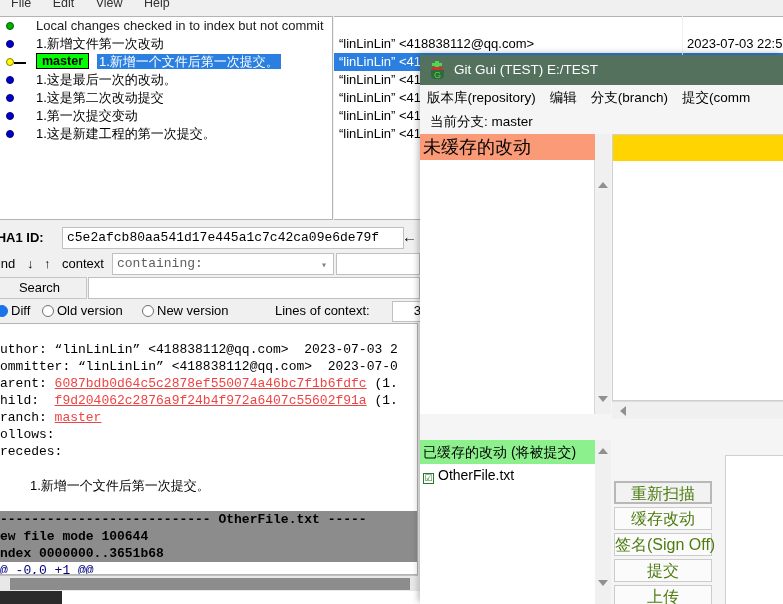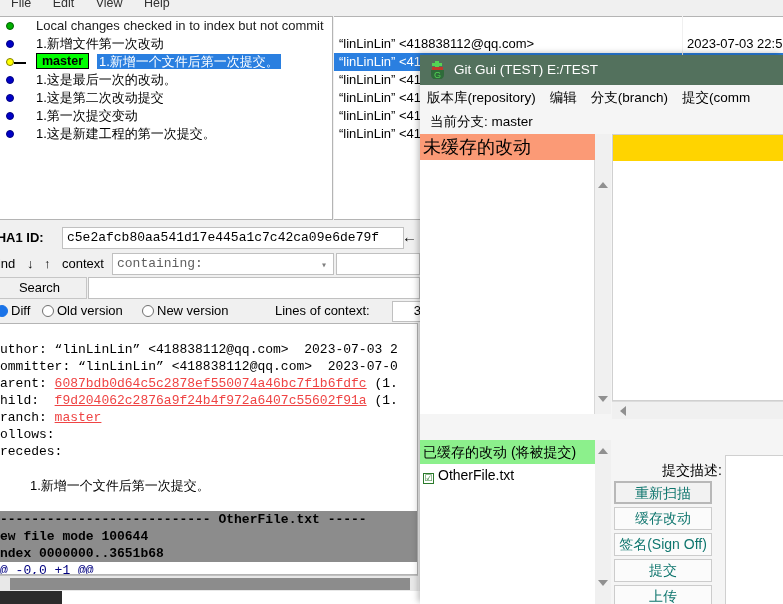--- a/index.html
+++ b/index.html
@@ -505,22 +505,22 @@
     left: 194px; top: 426px;
     width: 98px;
   }
   .gg-btn {
     display: block;
     width: 98px; height: 23px;
     margin-bottom: 3px;
     background: #fbfbfb;
     border: 1px solid #cccccc;
     box-sizing: border-box;
-    font-size: 14px;
-    color: #0f766e;
+    font-size: 16px;
+    color: #4d7c0f;
     text-align: center;
     line-height: 21px;
     font-family: "Liberation Sans", sans-serif;
     white-space: nowrap;
   }
   .gg-btn.focus { border: 2px solid #b8b8b8; background: #f2f2f2; }
 </style>
 </head>
 <body>
 
@@ -666,21 +666,20 @@
       <div class="arrow-up" style="left:3px; top:8px;"></div>
       <div class="arrow-dn" style="left:3px; top:140px;"></div>
     </div>
 
     <div class="gg-diffpane"></div>
     <div class="gg-yellow"></div>
     <div class="gg-diff-hsb">
       <div class="arrow-lf" style="left:8px; top:4px;"></div>
     </div>
 
-    <div class="gg-commitlabel">提交描述:</div>
     <div class="gg-commitbox"></div>
 
     <div class="gg-buttons">
       <div class="gg-btn focus">重新扫描</div>
       <div class="gg-btn">缓存改动</div>
       <div class="gg-btn">签名(Sign Off)</div>
       <div class="gg-btn">提交</div>
       <div class="gg-btn">上传</div>
     </div>
 

